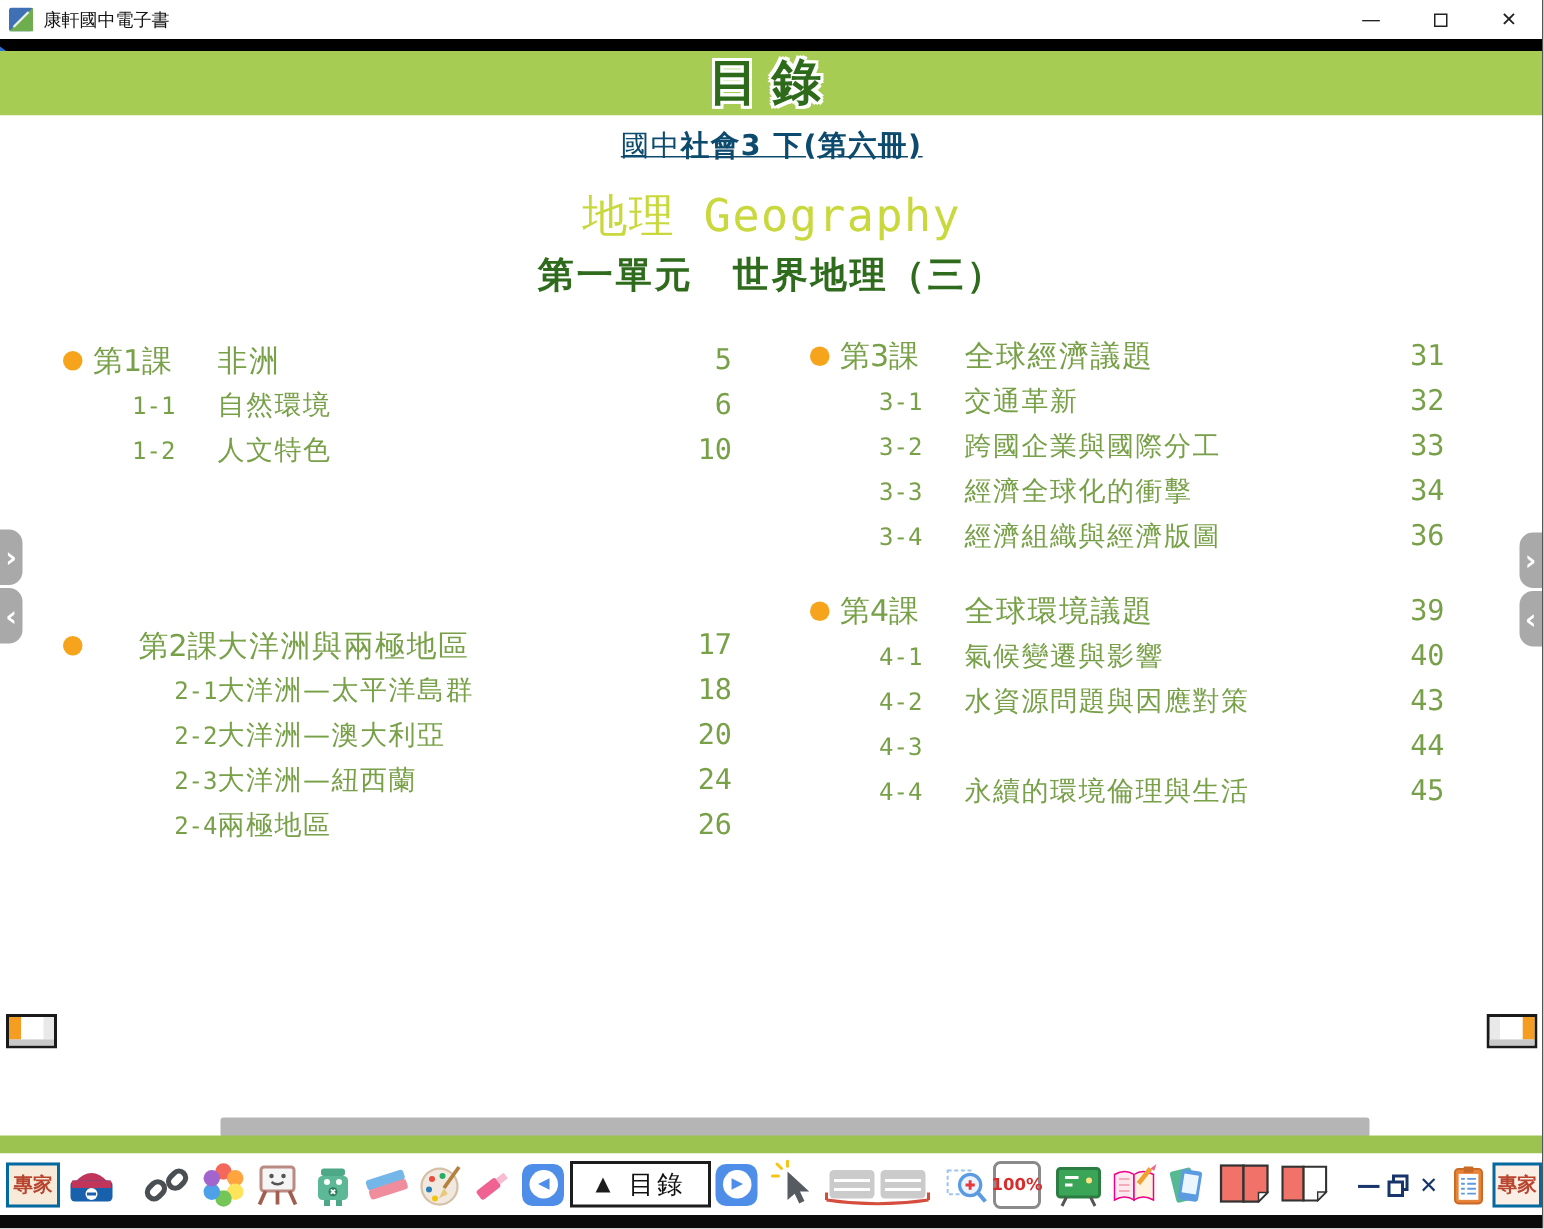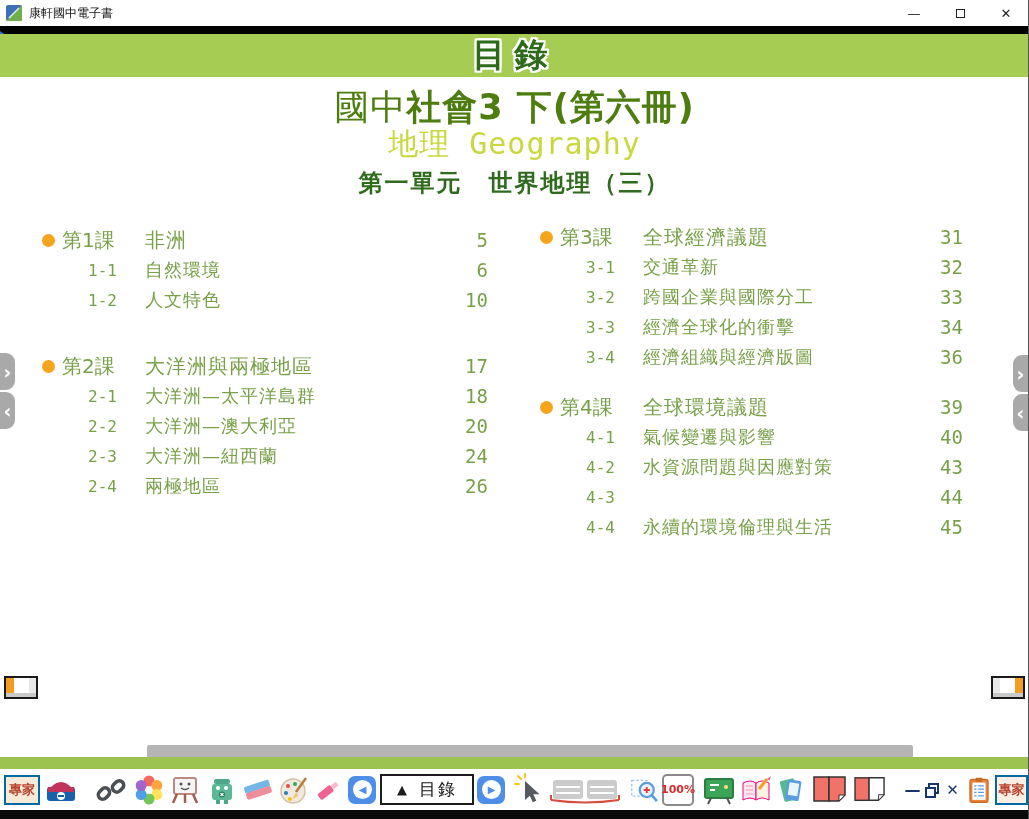--- a/index.html
+++ b/index.html
@@ -17,30 +17,30 @@
   .strip-top { position:absolute; left:0; top:26px; width:1029px; height:8px; background:#000; }
   .blue-artifact { position:absolute; left:0; top:31px; width:0; height:0; border-top:5px solid transparent; border-bottom:5px solid transparent; border-left:7px solid #2b6fd4; }
 
   
   .green-header { position:absolute; left:0; top:34px; width:1029px; height:43px; background:#a6cc53; display:flex; align-items:center; justify-content:center; }
   .green-header .hdr-title { font-size:33px; font-weight:bold; letter-spacing:9px; color:#2d6a1a;
      text-shadow:-2px -2px 0 #fff,2px -2px 0 #fff,-2px 2px 0 #fff,2px 2px 0 #fff,0 -2px 0 #fff,0 2px 0 #fff,-2px 0 0 #fff,2px 0 0 #fff; }
 
   
   .content { position:absolute; left:0; top:77px; width:1029px; height:680px; background:#fff; }
-  .book-title { position:absolute; left:0; top:7px; width:100%; text-align:center; font-size:35px; color:#4d7c0f; letter-spacing:1px; }
+  .book-title { position:absolute; left:0; top:7px; width:100%; text-align:center; font-size:19px; color:#0c4a6e; letter-spacing:1px;text-decoration:underline; }
   .book-title .pre { font-weight:500; }
   .book-title .main { font-weight:bold; }
   .subject { position:absolute; left:0; top:47px; width:100%; text-align:center; font-size:30px; color:#c9d83c; font-family:"DejaVu Sans Mono","Liberation Mono",monospace; letter-spacing:1px; }
   .unit { position:absolute; left:0; top:90px; width:100%; text-align:center; font-size:24px; font-weight:bold; color:#2f6b1d; letter-spacing:2px; }
 
   .toc-col { position:absolute; }
   .toc-col.left  { left:42px;  top:148px; width:446px; }
   .toc-col.right { left:540px; top:145px; width:423px; }
-  .toc-col.left  .sec + .sec { margin-top:36px; }
+  .toc-col.left  .sec + .sec { margin-top:100px;text-align:right; }
   .toc-col.right .sec + .sec { margin-top:20px; }
   .row { display:flex; align-items:center; height:30px; color:#78a048; cursor:pointer; }
   .bullet-box { width:20px; display:flex; align-items:center; }
   .bullet { width:13px; height:13px; border-radius:50%; background:#f7a41d; display:inline-block; }
   .clabel { width:83px; font-size:20px; }
   .ctitle { font-size:20px; letter-spacing:1px; }
   .indent { width:46px; }
   .ilabel { width:57px; font-size:16px; font-family:"DejaVu Sans Mono","Liberation Mono",monospace; }
   .ititle { font-size:18px; letter-spacing:1px; }
   .pageno { margin-left:auto; font-size:19px; font-family:"DejaVu Sans Mono","Liberation Mono",monospace; }

